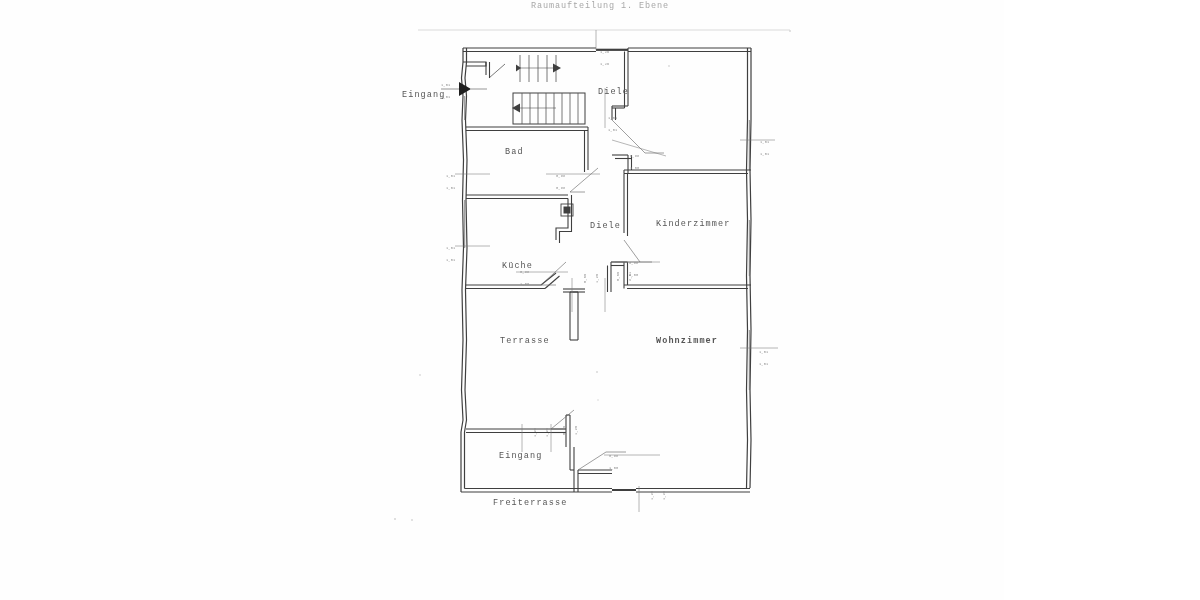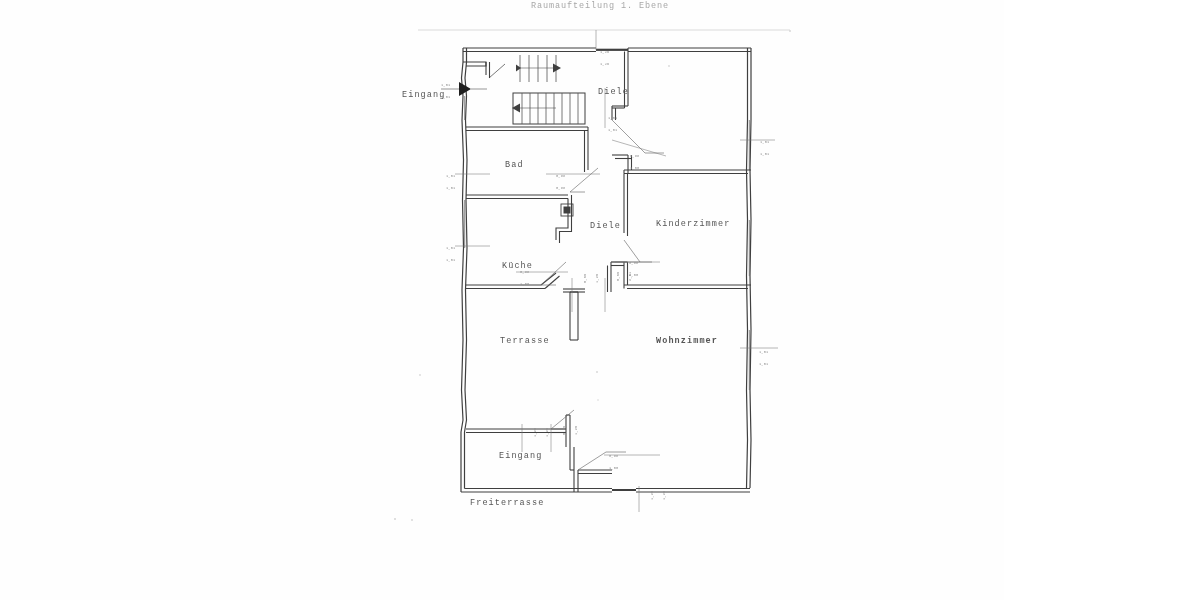--- a/index.html
+++ b/index.html
@@ -271,35 +271,35 @@
       <circle cx="669" cy="66" r="0.9"></circle>
       <circle cx="790" cy="31" r="1.0"></circle>
       <circle cx="597" cy="372" r="1.0"></circle>
       <circle cx="598" cy="400" r="0.8"></circle>
     </g>
   </svg>
 
   <div class="room-label" style="left:598px; top:87px;">Diele</div>
 
 
-  <div class="room-label" style="left:505px; top:160px;">Bad</div>
+  <div class="room-label" style="left:505px; top:147px;">Bad</div>
 
   <div class="room-label" style="left:502px; top:221px;margin-top:40px;">Küche</div>
 
   <div class="room-label" style="left:590px; top:221px;">Diele</div>
 
   <div class="room-label" style="left:656px; top:219px;">Kinderzimmer</div>
 
   <div class="room-label" style="left:500px; top:336px;">Terrasse</div>
 
   <div class="room-label" style="left:656px; top:336px;font-weight:bold;">Wohnzimmer</div>
 
   <div class="room-label" style="left:499px; top:451px;">Eingang</div>
 
-  <div class="room-label" style="left:470px; top:498px;text-align:center;">Freiterrasse</div>
+  <div class="room-label" style="left:493px; top:498px;text-align:center;">Freiterrasse</div>
 
   <div class="room-label" style="left:402px; top:90px;">Eingang</div>
 
   <div class="dim-label" style="left:441px; top:75px;">
     <div>1,01</div>
     <div>1,01</div>
   </div>
 
   <div class="dim-label" style="left:600px; top:42px;">
     <div>1,26</div>

